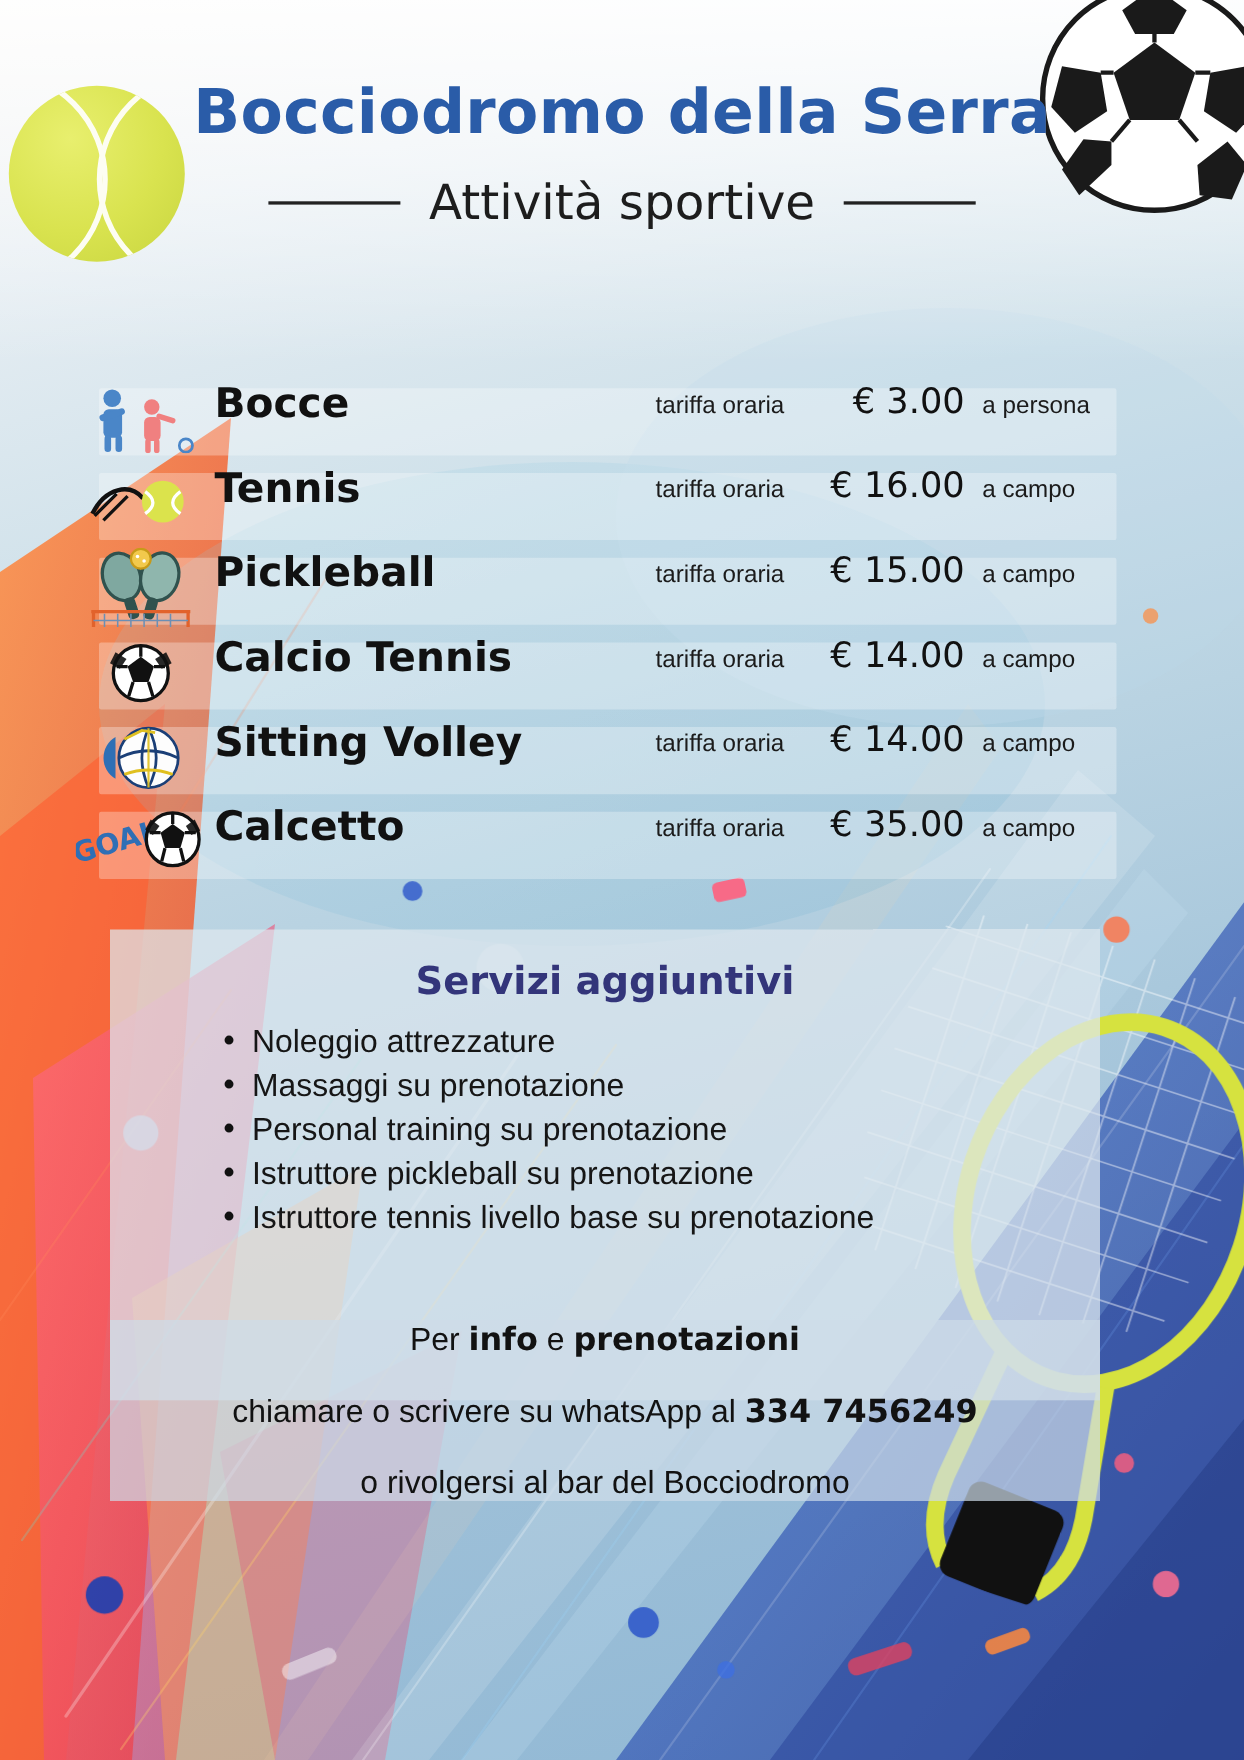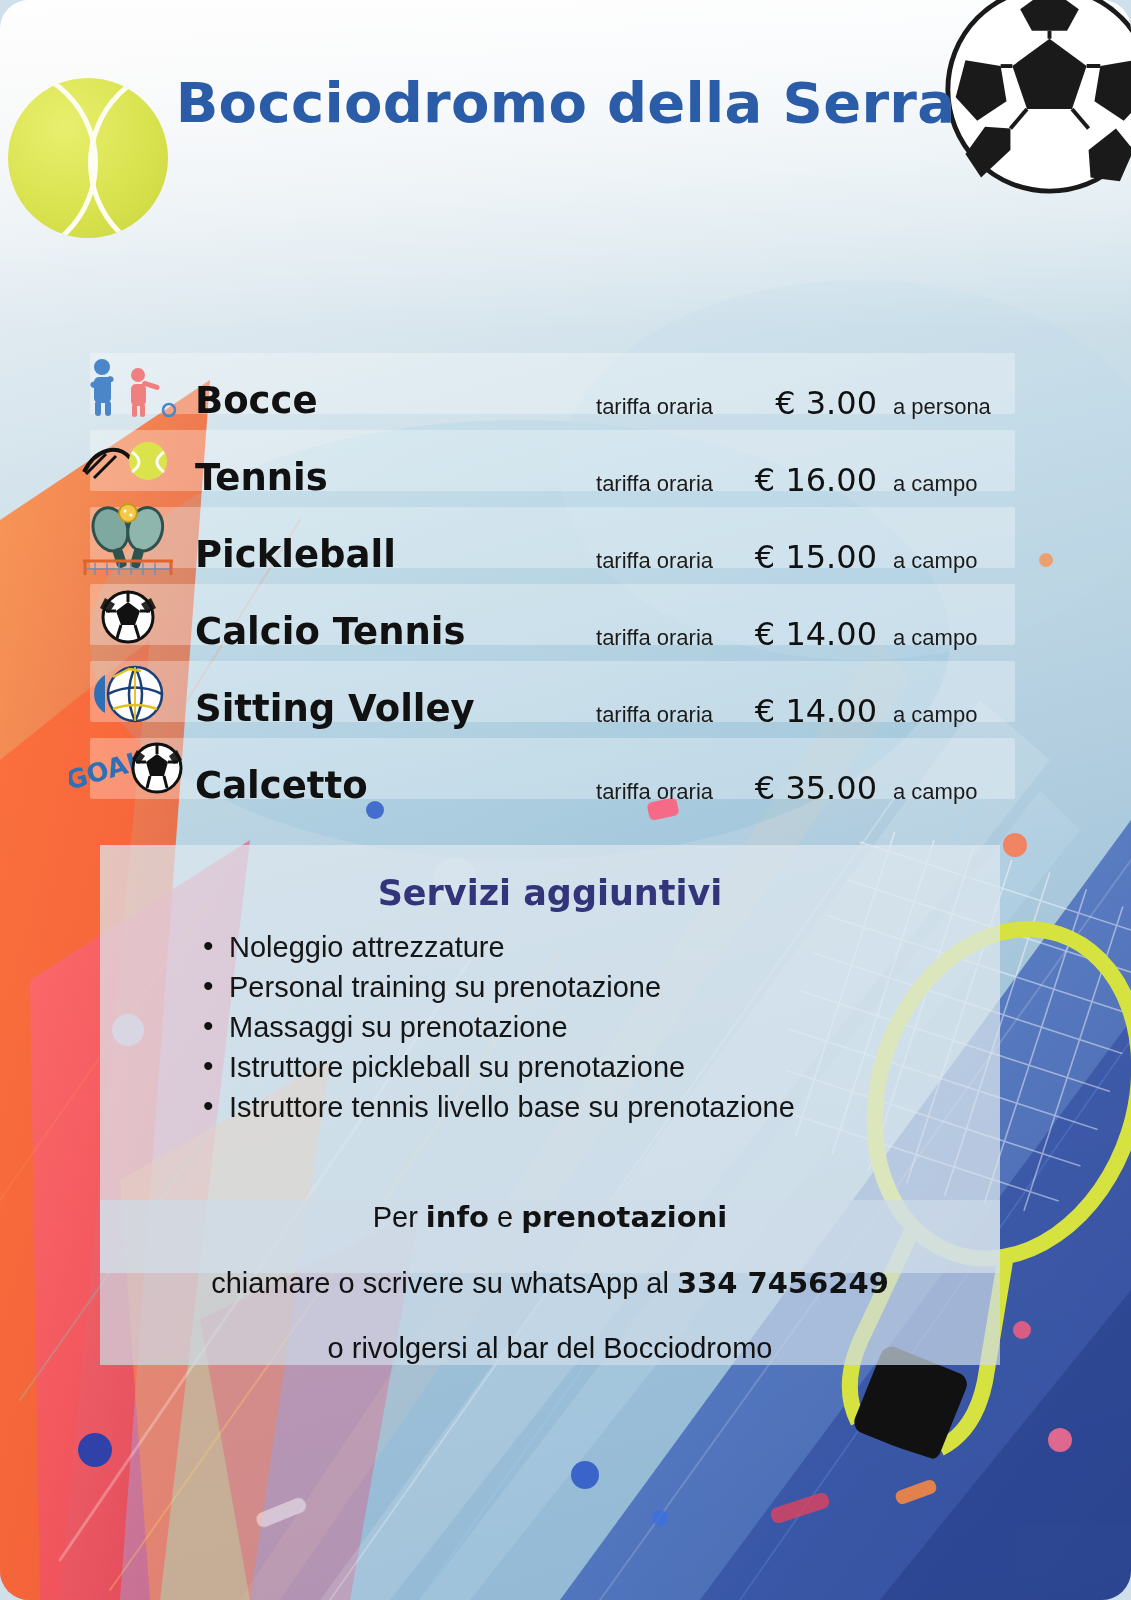--- a/index.html
+++ b/index.html
@@ -13,21 +13,20 @@
     overflow: hidden;
     position: relative;
     background: #cfe0ea;
   }
 
   
   .poster {
     position: absolute;
     inset: 0;
     overflow: hidden;
-    border-radius: 29px;
   }
   .bg-base {
     position: absolute;
     inset: 0;
     background:
       linear-gradient(165deg, #f4f2ef 0%, #e7eef3 12%, #cfe1ea 30%, #b9d3e2 48%, #a9c8dc 62%, #9ec0d8 75%, #8fb7d4 100%);
   }
   
   .wash-top {
     position: absolute;
@@ -73,21 +72,21 @@
   .pricelist {
     position: absolute;
     left: 60px;
     top: 345px;
     width: 955px;
   }
   .price-row {
     position: relative;
     height: 77px;
     display: flex;
-    align-items: flex-end;
+    align-items: flex-start;
   }
   .price-row .band {
     position: absolute;
     left: 30px;
     right: 0;
     top: 8px;
     bottom: 8px;
     background: rgba(255,255,255,0.30);
     border-radius: 2px;
   }
@@ -368,20 +367,25 @@
 
   <svg class="racket" viewBox="0 0 340 560">
     <ellipse cx="168" cy="190" rx="128" ry="168" fill="none" stroke="#d6e23f" stroke-width="16"></ellipse>
     <path d="M120 350 L105 470 Q100 520 128 548" stroke="#d6e23f" stroke-width="16" fill="none"></path>
     <path d="M218 350 L236 470 Q242 520 214 548" stroke="#d6e23f" stroke-width="16" fill="none"></path>
     <rect x="126" y="468" width="92" height="92" rx="12" fill="#111" transform="rotate(4 172 514)"></rect>
   </svg>
 
   <div class="header">
     <h1 class="title">Bocciodromo della Serra</h1>
+    <div class="subtitle-row">
+      <span class="rule"></span>
+      <span class="subtitle">Attività sportive</span>
+      <span class="rule"></span>
+    </div>
   </div>
 
   <div class="pricelist">
 
     <div class="price-row">
       <div class="band"></div>
       <div class="icon-cell">
         <svg width="104" height="62" viewBox="0 0 104 62" class="svg-icon">
           <g fill="#4a86c8">
             <circle cx="26" cy="12" r="8"></circle>
@@ -525,22 +529,22 @@
         <span class="price">€ 35.00</span>
         <span class="unit">a campo</span>
       </div>
     </div>
   </div>
 
   <div class="panel" id="services-panel">
     <div class="services-title">Servizi aggiuntivi</div>
     <ul class="services-list">
       <li>Noleggio attrezzature</li>
+      <li>Massaggi su prenotazione</li>
       <li>Personal training su prenotazione</li>
-      <li>Massaggi su prenotazione</li>
       <li>Istruttore pickleball su prenotazione</li>
       <li>Istruttore tennis livello base su prenotazione</li>
     </ul>
   </div>
 
   <div class="panel" id="contact-panel">
     <div class="contact-line">
       <span>Per </span><b>info</b><span> e </span><b>prenotazioni</b>
     </div>
     <div class="contact-line">

